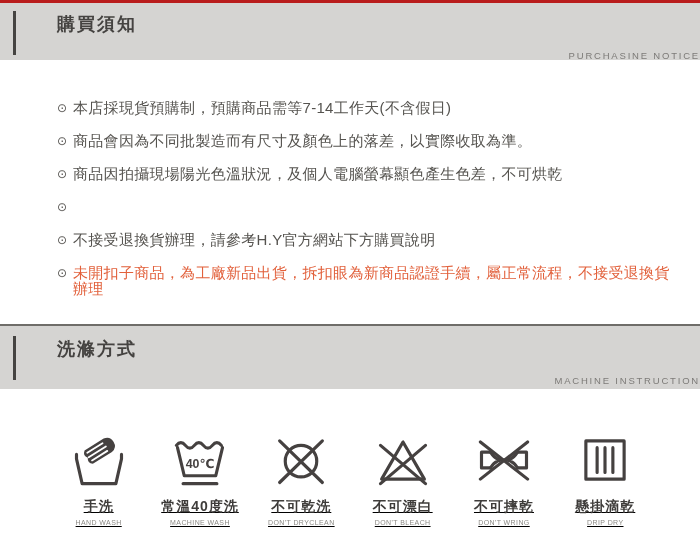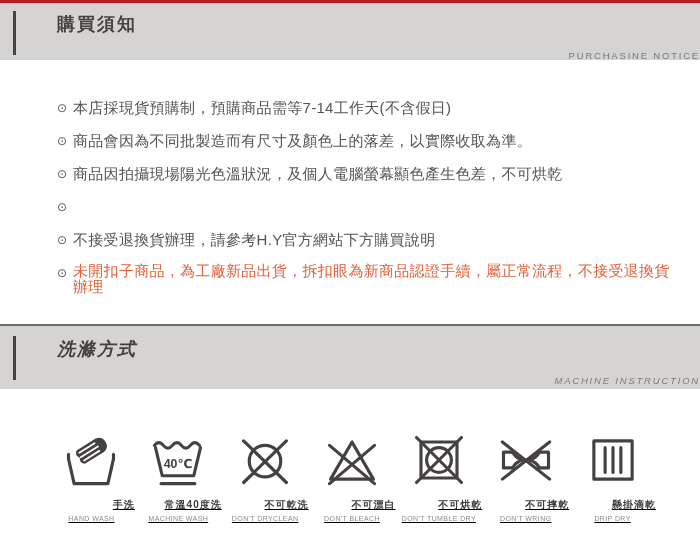--- a/index.html
+++ b/index.html
@@ -7,21 +7,21 @@
     width:700px;height:560px;background:#ffffff;overflow:hidden;
     font-family:"Liberation Sans","DejaVu Sans",sans-serif;
     -webkit-font-smoothing:antialiased;
   }
   
   .sec-header{
     position:relative;background:#d5d4d2;
     padding:9px 0 0 57px;box-sizing:border-box;
   }
   .sec-header.first{height:60px;border-top:3px solid #b91c1c;}
-  .sec-header.second{height:65px;margin-top:27px;border-top:2px solid #6f6d69;padding-top:11px;font-style:italic;}
+  .sec-header.second{height:65px;margin-top:27px;border-top:2px solid #6f6d69;padding-top:11px;}
   .sec-bar{
     position:absolute;left:13px;width:3px;background:#454341;
   }
   .sec-header.first .sec-bar{top:8px;height:44px;}
   .sec-header.second .sec-bar{top:10px;height:44px;}
   .sec-title{
     font-size:18px;font-weight:bold;color:#454341;line-height:24px;letter-spacing:2px;
   }
   .sec-sub{
     font-size:9.5px;color:#7d7b78;letter-spacing:1.8px;line-height:15px;margin-top:12px;text-align:right;
@@ -31,30 +31,30 @@
   .notice-item{
     display:flex;align-items:flex-start;
     margin-bottom:17px;line-height:16px;
   }
   .notice-bullet{
     flex:0 0 16px;font-size:12px;color:#5a5855;line-height:16px;
   }
   .notice-text{
     font-size:15px;color:#55534f;letter-spacing:0.3px;
   }
-  .notice-item.highlight .notice-text{color:#e2613c;font-family:Liberation Mono, monospace;}
+  .notice-item.highlight .notice-text{color:#e2613c;}
   
   .icons-row{
     display:flex;justify-content:space-between;
     padding:0 44px 0 48px;margin-top:44px;
   }
   .icon-cell{flex:1 1 0;text-align:center;text-decoration:underline;}
   .icon-cell .icon{display:inline-block;width:54px;height:54px;}
   .icon-cell svg{display:block;width:54px;height:54px;}
-  .lz{font-size:10px;font-weight:bold;color:#3e3c3a;margin-top:7px;letter-spacing:1px;white-space:nowrap;text-align:right;}
+  .lz{font-size:14px;font-weight:bold;color:#3e3c3a;margin-top:7px;letter-spacing:1px;white-space:nowrap;}
   .le{font-size:7px;color:#8b8984;margin-top:3px;letter-spacing:0.4px;white-space:nowrap;}
   .ic{stroke:#454140;stroke-width:2.8;fill:none;stroke-linecap:round;stroke-linejoin:round;}
   .icf{fill:#454140;stroke:none;}
   .icw{stroke:#ffffff;stroke-width:1.6;fill:none;stroke-linecap:round;}
   .ictxt{fill:#454140;font-family:"Liberation Sans","DejaVu Sans",sans-serif;font-size:11px;font-weight:bold;}
 </style>
 </head>
 <body>
 
 <div class="sec-header first">
@@ -139,31 +139,20 @@
     <span class="icon">
       <svg viewBox="0 0 48 48">
         <path class="ic" d="M24,8 L5,41 L43,41 Z"></path>
         <path class="ic" d="M4,11 L44,45 M44,11 L4,45"></path>
       </svg>
     </span>
     <div class="lz">不可漂白</div>
     <div class="le">DON'T BLEACH</div>
   </div>
 
-  <div class="icon-cell">
-    <span class="icon">
-      <svg viewBox="0 0 48 48">
-        <rect class="ic" x="8" y="8" width="32" height="32"></rect>
-        <circle class="ic" cx="24" cy="24" r="11"></circle>
-        <path class="ic" d="M4,4 L44,44 M44,4 L4,44"></path>
-      </svg>
-    </span>
-    <div class="lz">不可烘乾</div>
-    <div class="le">DON'T TUMBLE DRY</div>
-  </div>
 
 
   <div class="icon-cell">
     <span class="icon">
       <svg viewBox="0 0 48 48">
         <path class="ic" d="M12,17 L4,17 L4,31 L12,31"></path>
         <path class="ic" d="M36,17 L44,17 L44,31 L36,31"></path>
         <path class="ic" d="M12,17 C21,31 27,17 36,31 M12,31 C21,17 27,31 36,17"></path>
         <path class="ic" d="M3,8 L45,41 M45,8 L3,41"></path>
       </svg>

